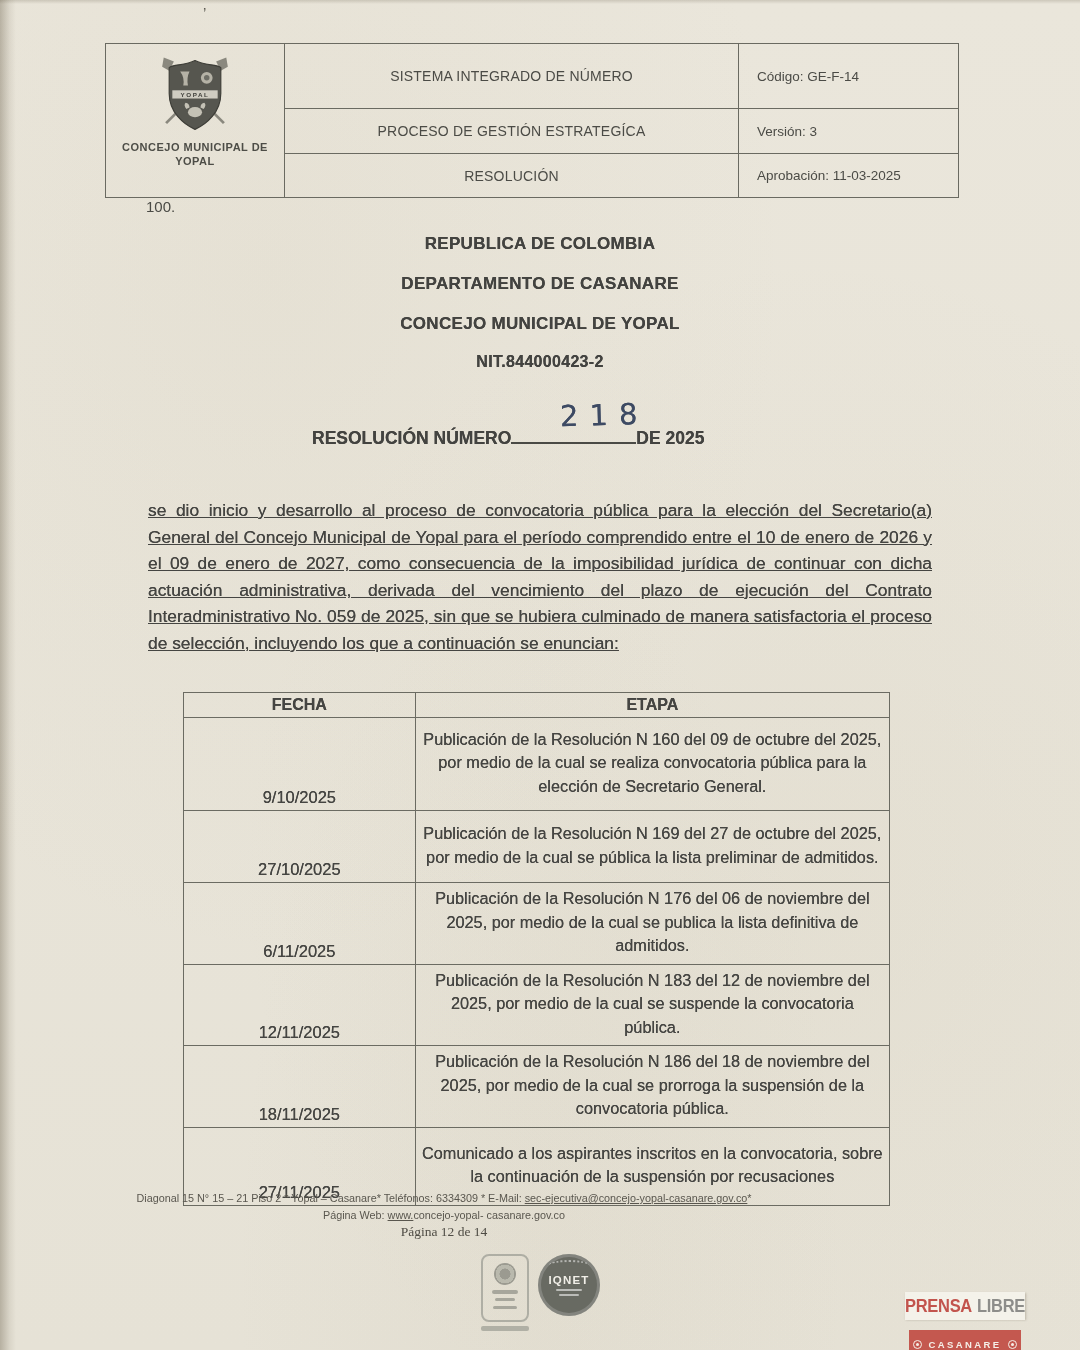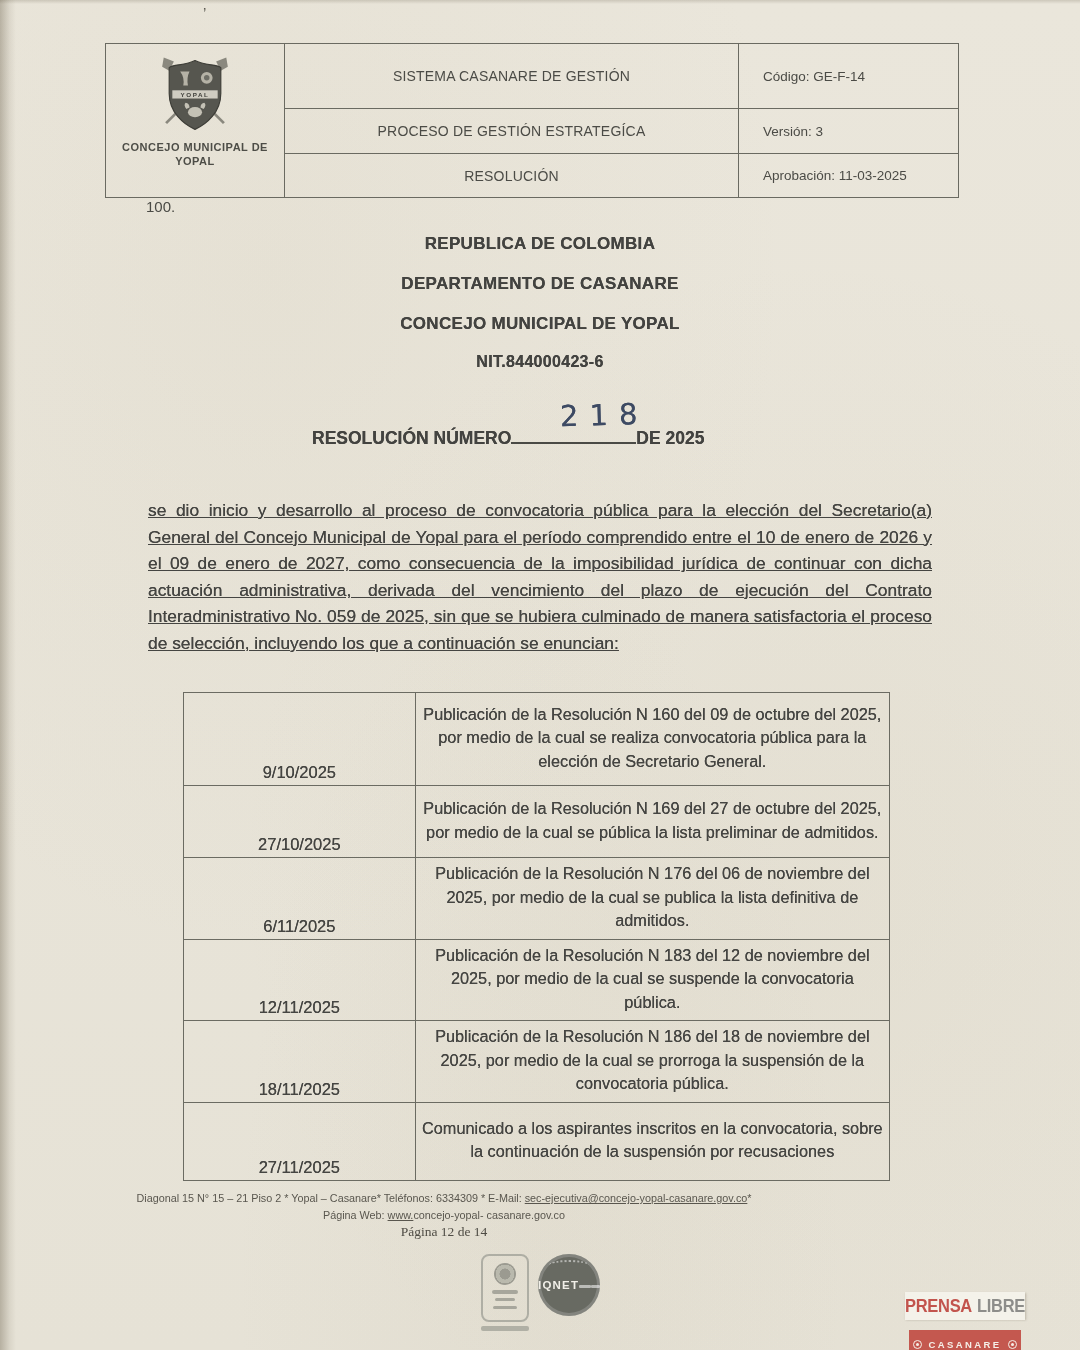--- a/index.html
+++ b/index.html
@@ -19,21 +19,21 @@
 
   
   .hdr{position:absolute;left:105px;top:43px;width:852px;height:153px;
     display:grid;grid-template-columns:178px 454px 220px;grid-template-rows:64px 45px 44px;
     border:1.4px solid #6a6a61;}
   .hdr .cell{border-left:1.2px solid #6a6a61;border-top:1.2px solid #6a6a61;
     display:flex;align-items:center;justify-content:center;color:#4b4b46;}
   .hdr .logo-cell{grid-row:1/4;border-left:none;border-top:none;flex-direction:column;justify-content:flex-start;padding-top:8px;}
   .hdr .c-top{border-top:none;}
   .hdr .mid{font-size:14px;letter-spacing:.2px;text-align:center;}
-  .hdr .rt{justify-content:flex-start;padding-left:24px;font-size:13.5px;}
+  .hdr .rt{justify-content:flex-start;padding-left:18px;font-size:13.5px;}
   .logo-caption{font-size:11px;font-weight:bold;color:#4d4d47;text-align:center;
     line-height:1.3;letter-spacing:.5px;margin-top:2px;width:150px;}
 
   
   .tline{position:absolute;left:0;width:1080px;text-align:center;font-weight:bold;
     color:#434340;font-size:17px;letter-spacing:.3px;text-shadow:0 0 .4px #434340;}
   .margin-note{position:absolute;left:146px;top:198px;font-size:15px;color:#4a4a45;}
 
   .res-line{position:absolute;left:312px;top:428px;font-weight:bold;font-size:17.5px;
     color:#434340;text-shadow:0 0 .4px #434340;white-space:nowrap;}
@@ -66,21 +66,21 @@
   .badge{width:44px;height:64px;border:2px solid #a6a69d;border-radius:8px;position:relative;opacity:.85;}
   .badge .emblem{position:absolute;left:50%;top:7px;transform:translateX(-50%);width:22px;height:22px;
     border-radius:50%;background:radial-gradient(circle at 50% 50%, #8f8f86 0 35%, #b3b3a8 36% 60%, #8f8f86 61%);}
   .badge .bl{position:absolute;left:50%;transform:translateX(-50%);background:#9d9d93;height:4px;border-radius:2px;filter:blur(.4px);}
   .badge .bl1{top:34px;width:26px;}
   .badge .bl2{top:42px;width:20px;height:3px;}
   .badge .bl3{top:50px;width:24px;height:3px;}
   .badge-caption{position:absolute;left:50%;transform:translateX(-50%);top:70px;width:48px;height:5px;
     background:#a8a89e;border-radius:2px;filter:blur(.6px);}
   .iqnet{width:62px;height:62px;border-radius:50%;background:#686a62;position:relative;
-    display:flex;align-items:center;justify-content:center;flex-direction:row;
+    display:flex;align-items:center;justify-content:center;flex-direction:column;
     box-shadow:inset 0 0 0 3px rgba(255,255,255,.18);}
   .iqnet .name{color:#f1efe8;font-weight:bold;font-size:11.5px;letter-spacing:1.2px;}
   .iqnet .tl{background:rgba(255,255,255,.55);height:2.5px;border-radius:1px;margin-top:2.5px;}
   .iqnet .tl1{width:26px;}
   .iqnet .tl2{width:20px;}
   .iqnet .arc{position:absolute;top:6px;left:50%;transform:translateX(-50%);width:40px;height:8px;
     border-top:2.5px dotted rgba(255,255,255,.5);border-radius:50%;}
 
   
   .prensa{position:absolute;left:905px;top:1293px;width:120px;}
@@ -119,48 +119,52 @@
         <path d="M36,22 q6,8 4,18 l6,0 q-2,-10 2,-18 Z" fill="#b5b2a6"></path>
         <rect x="26" y="46" width="58" height="10.5" fill="#cfccc1"></rect>
         <text x="55" y="54.5" text-anchor="middle" font-size="8" letter-spacing="2" fill="#3c3c37" font-family="Liberation Sans, sans-serif" font-weight="bold">YOPAL</text>
         <ellipse cx="55" cy="74" rx="9" ry="6.5" fill="#c4c1b5"></ellipse>
         <path d="M44,70 q-4,-5 -1,-8 q5,1 5,6 Z" fill="#c4c1b5"></path>
         <path d="M66,70 q4,-5 1,-8 q-5,1 -5,6 Z" fill="#c4c1b5"></path>
       </svg>
       <div class="logo-caption">CONCEJO MUNICIPAL DE YOPAL</div>
     </div>
 
-    <div class="cell mid c-top">SISTEMA CASANARE DE GESTIÓN</div>
+    <div class="cell mid c-top">SISTEMA INTEGRADO DE NÚMERO</div>
     <div class="cell rt c-top">Código: GE-F-14</div>
     <div class="cell mid">PROCESO DE GESTIÓN ESTRATEGÍCA</div>
     <div class="cell rt">Versión: 3</div>
     <div class="cell mid">RESOLUCIÓN</div>
     <div class="cell rt">Aprobación: 11-03-2025</div>
   </div>
 
   <div class="margin-note">100.</div>
 
   <div class="tline" style="top:234px;">REPUBLICA DE COLOMBIA</div>
   <div class="tline" style="top:274px;">DEPARTAMENTO DE CASANARE</div>
   <div class="tline" style="top:314px;">CONCEJO MUNICIPAL DE YOPAL</div>
-  <div class="tline" style="top:353px;font-size:16px;">NIT.844000423-6</div>
+  <div class="tline" style="top:353px;font-size:16px;">NIT.844000423-2</div>
 
   <div class="res-line">
     <span>RESOLUCIÓN NÚMERO</span><span class="res-blank"></span><span>DE 2025</span>
     <span class="res-hand">218</span>
   </div>
 
   <div class="para">se dio inicio y desarrollo al proceso de convocatoria pública para la elección del Secretario(a) General del Concejo Municipal de Yopal para el período comprendido entre el 10 de enero de 2026 y el 09 de enero de 2027, como consecuencia de la imposibilidad jurídica de continuar con dicha actuación administrativa, derivada del vencimiento del plazo de ejecución del Contrato Interadministrativo No. 059 de 2025, sin que se hubiera culminado de manera satisfactoria el proceso de selección, incluyendo los que a continuación se enuncian:</div>
 
   <table class="stages">
     <colgroup>
         <col class="col-fecha">
         <col class="col-etapa">
       </colgroup>
     <tbody>
+        <tr>
+      <th>FECHA</th>
+      <th>ETAPA</th>
+    </tr>
     <tr style="height:93px;">
       <td class="fecha">9/10/2025</td>
       <td class="etapa">Publicación de la Resolución N 160 del 09 de octubre del 2025, por medio de la cual se realiza convocatoria pública para la elección de Secretario General.</td>
     </tr>
     <tr style="height:72px;">
       <td class="fecha">27/10/2025</td>
       <td class="etapa">Publicación de la Resolución N 169 del 27 de octubre del 2025, por medio de la cual se pública la lista preliminar de admitidos.</td>
     </tr>
     <tr style="height:77px;">
       <td class="fecha">6/11/2025</td>

